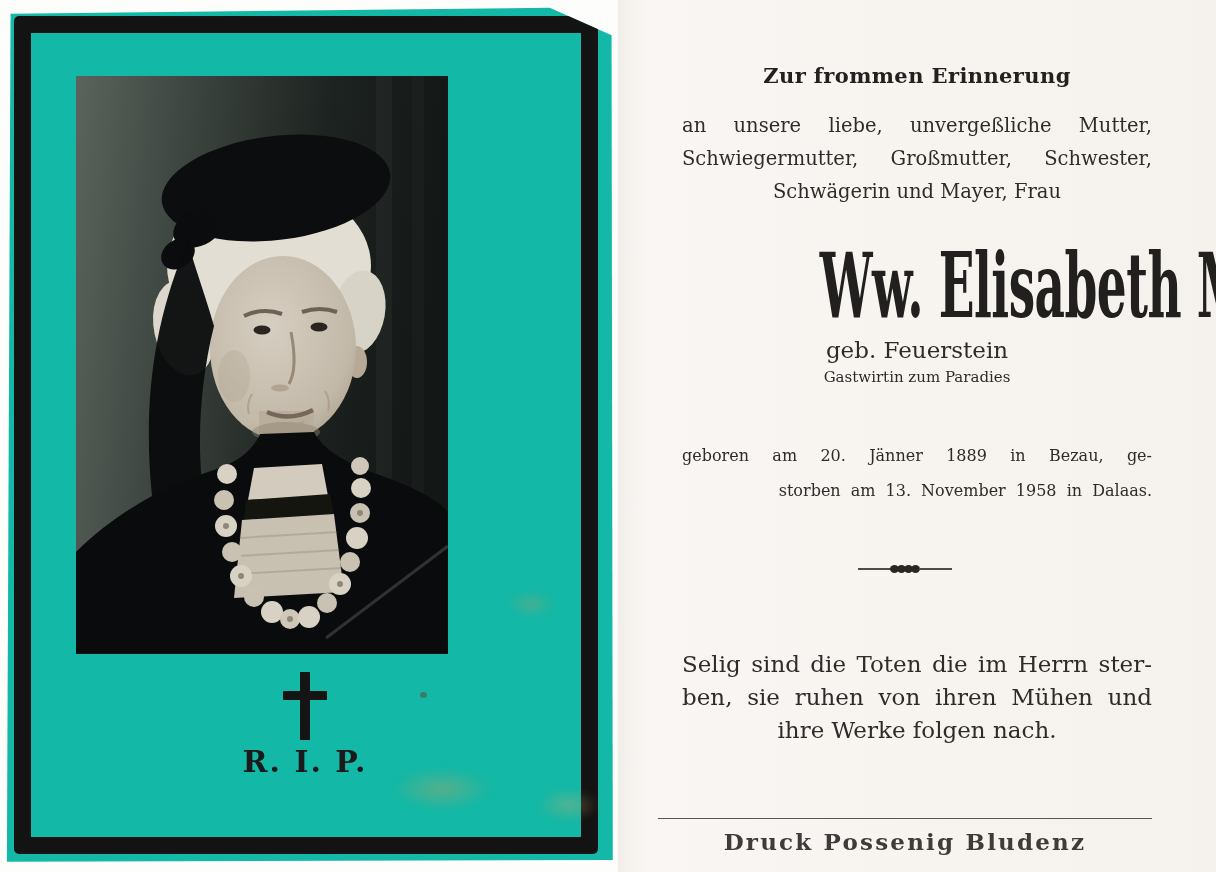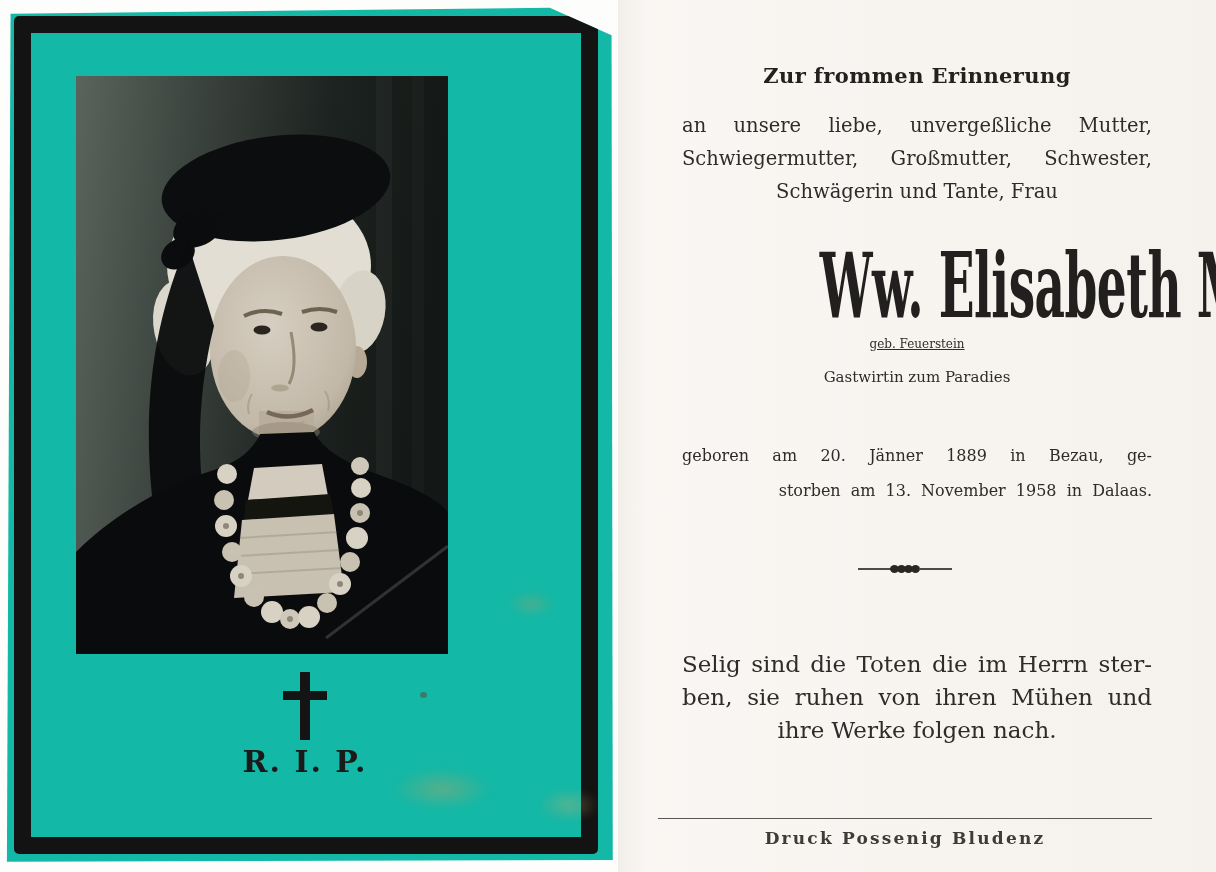--- a/index.html
+++ b/index.html
@@ -59,38 +59,38 @@
   .cline { text-align:center; }
   .lline { text-align:right; word-spacing:5px; }
 
   .name-wrap { top:238px; left:0; width:598px; height:96px; line-height:96px;
                text-align:center; position:absolute; }
   .name {
     display:inline-block; white-space:nowrap;
     font-weight:700; font-size:84px; letter-spacing:-1px; color:#22201e;
     transform:scale(0.56,1.06) translateX(-18px); transform-origin:center;
   }
-  .maiden { top:337px; text-align:center; font-size:12px;text-decoration:underline; }
+  .maiden { top:337px; text-align:center; font-size:23px; }
   .occupation { top:368px; text-align:center; font-size:15px; }
 
   .dates { top:438px; font-size:16px; line-height:35px; }
 
   .divider { position:absolute; top:562px; left:0; width:598px; height:14px;
     display:flex; justify-content:center; align-items:center;
     transform:translateX(-12px); }
   .dline { display:inline-block; width:33px; height:2px; background:#4d4b48; }
   .dot { display:inline-block; width:9px; height:8px; background:#292724;
          border-radius:50%; margin:0 -1px; }
 
   .scripture { top:648px; font-size:23px; line-height:33px; }
 
   .footer-rule { position:absolute; top:818px; left:40px; width:494px; height:1px;
                  background:#5a5855; }
   .printer { top:828px; left:40px; width:494px; position:absolute; text-align:center;
-             font-weight:700; font-size:17px; letter-spacing:2.2px; color:#3e3c39; }
+             font-weight:700; font-size:23px; letter-spacing:2.2px; color:#3e3c39; }
 </style>
 </head>
 <body>
 
 <div class="stage">
 
   <div class="card-front">
     <div class="card-frame"></div>
 
     <div class="photo">
@@ -198,21 +198,21 @@
     <div class="stain s4"></div>
   </div>
 
   <div class="card-back">
 
     <div class="cb-abs mem-header" style="position:absolute;">Zur frommen Erinnerung</div>
 
     <div class="cb-abs intro" style="position:absolute;">
       <div class="jline">an unsere liebe, unvergeßliche Mutter,</div>
       <div class="jline">Schwiegermutter, Großmutter, Schwester,</div>
-      <div class="cline">Schwägerin und Tante, Frau</div>
+      <div class="cline">Schwägerin und Mayer, Frau</div>
     </div>
 
     <div class="name-wrap">
       <span class="name">Ww. Elisabeth Mayer</span>
     </div>
 
     <div class="cb-abs maiden" style="position:absolute;">geb. Feuerstein</div>
 
     <div class="cb-abs occupation" style="position:absolute;">Gastwirtin zum Paradies</div>
 

